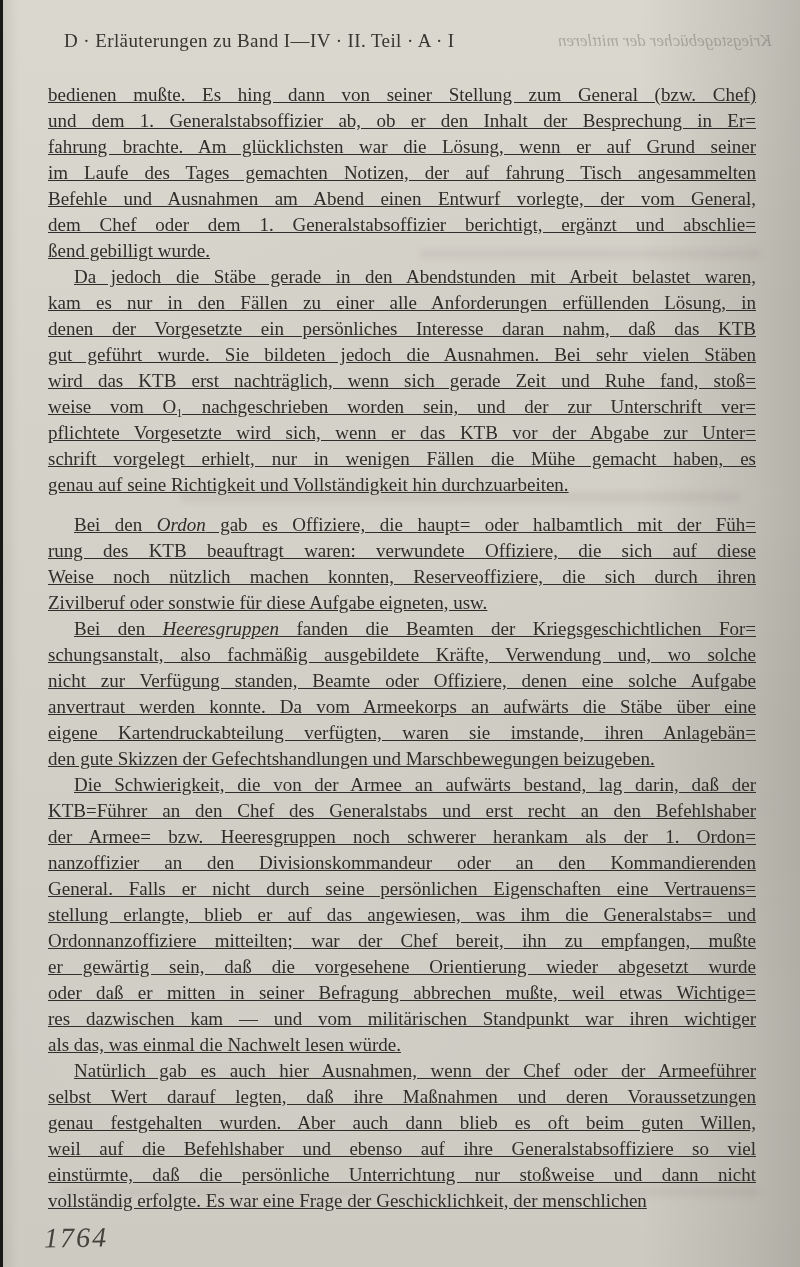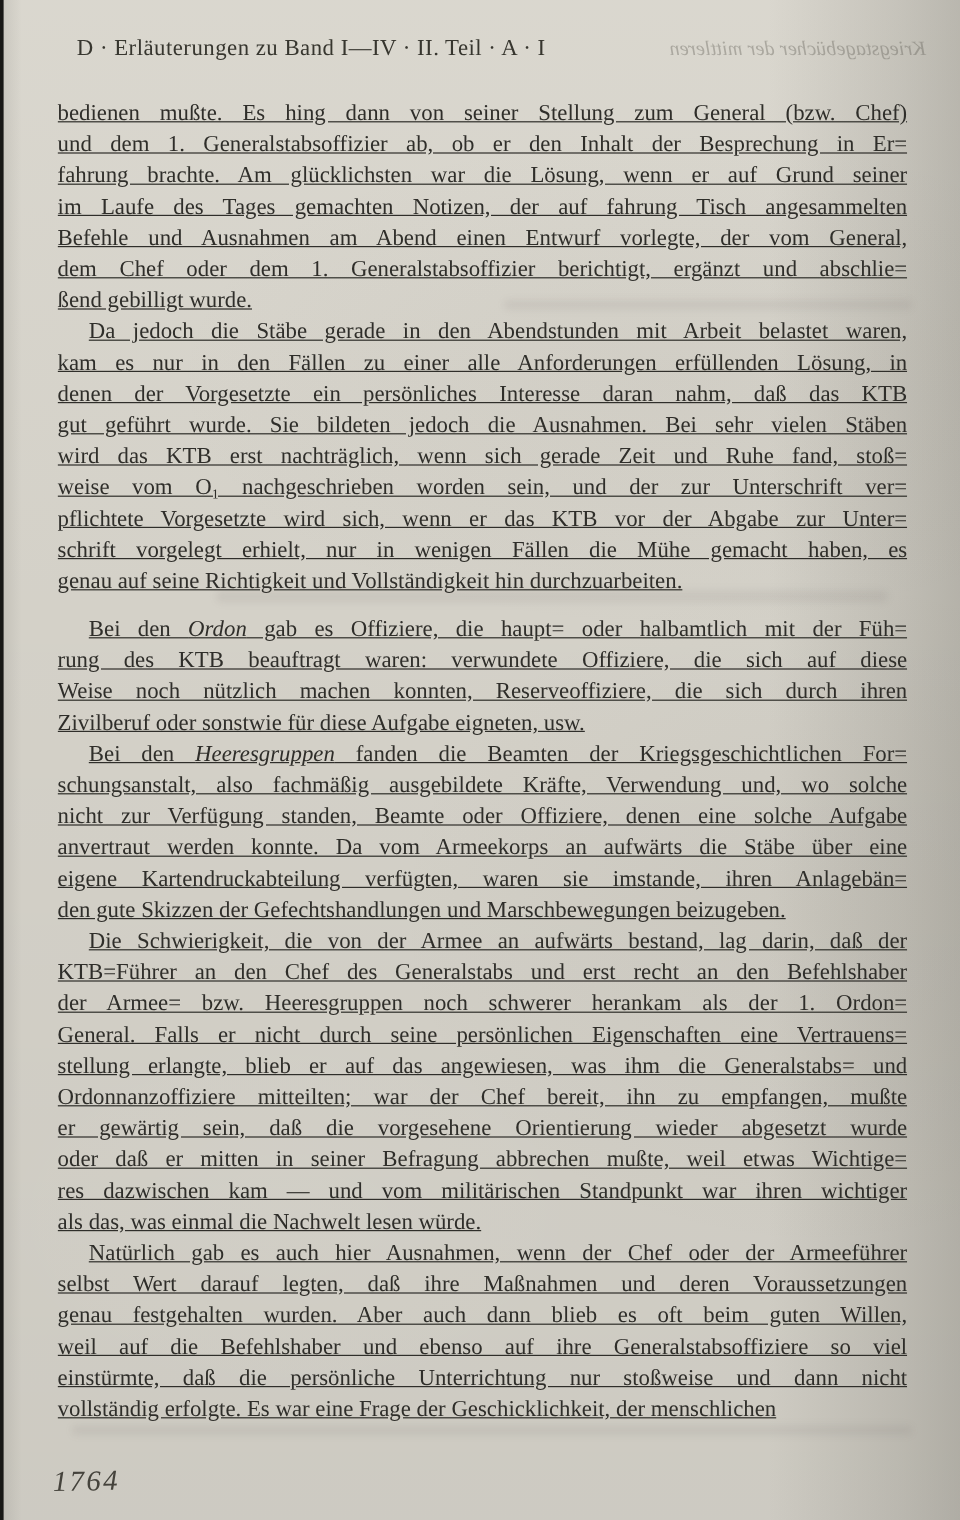--- a/index.html
+++ b/index.html
@@ -83,21 +83,21 @@
     text-align-last: justify;
     text-decoration: underline;
   }
   .line.last { text-align-last: left; }
   .line.indent { text-indent: 26px; }
   .line em { font-style: italic; }
   .page-number {
     position: absolute;
     left: 44px;
     top: 1222px;
-    font-size: 24px;
+    font-size: 28px;
     font-style: italic;
     letter-spacing: 2px;
     color: #45433c;
     transform: rotate(-1deg);
   }
 </style>
 </head>
 <body>
 
 <div class="page">
@@ -142,20 +142,21 @@
         <div class="line">schungsanstalt, also fachmäßig ausgebildete Kräfte, Verwendung und, wo solche</div>
         <div class="line">nicht zur Verfügung standen, Beamte oder Offiziere, denen eine solche Aufgabe</div>
         <div class="line">anvertraut werden konnte. Da vom Armeekorps an aufwärts die Stäbe über eine</div>
         <div class="line">eigene Kartendruckabteilung verfügten, waren sie imstande, ihren Anlagebän=</div>
         <div class="line last">den gute Skizzen der Gefechtshandlungen und Marschbewegungen beizugeben.</div>
       </div>
       <div class="para">
         <div class="line indent">Die Schwierigkeit, die von der Armee an aufwärts bestand, lag darin, daß der</div>
         <div class="line">KTB=Führer an den Chef des Generalstabs und erst recht an den Befehlshaber</div>
         <div class="line">der Armee= bzw. Heeresgruppen noch schwerer herankam als der 1. Ordon=</div>
+        <div class="line">nanzoffizier an den Divisionskommandeur oder an den Kommandierenden</div>
         <div class="line">General. Falls er nicht durch seine persönlichen Eigenschaften eine Vertrauens=</div>
         <div class="line">stellung erlangte, blieb er auf das angewiesen, was ihm die Generalstabs= und</div>
         <div class="line">Ordonnanzoffiziere mitteilten; war der Chef bereit, ihn zu empfangen, mußte</div>
         <div class="line">er gewärtig sein, daß die vorgesehene Orientierung wieder abgesetzt wurde</div>
         <div class="line">oder daß er mitten in seiner Befragung abbrechen mußte, weil etwas Wichtige=</div>
         <div class="line">res dazwischen kam — und vom militärischen Standpunkt war ihren wichtiger</div>
         <div class="line last">als das, was einmal die Nachwelt lesen würde.</div>
       </div>
       <div class="para">
         <div class="line indent">Natürlich gab es auch hier Ausnahmen, wenn der Chef oder der Armeeführer</div>

